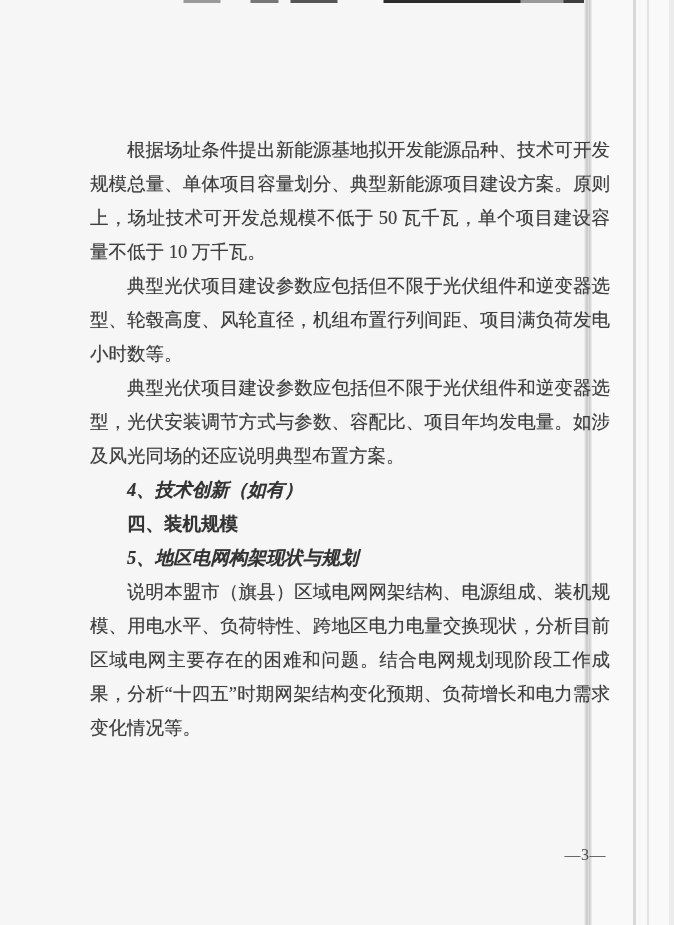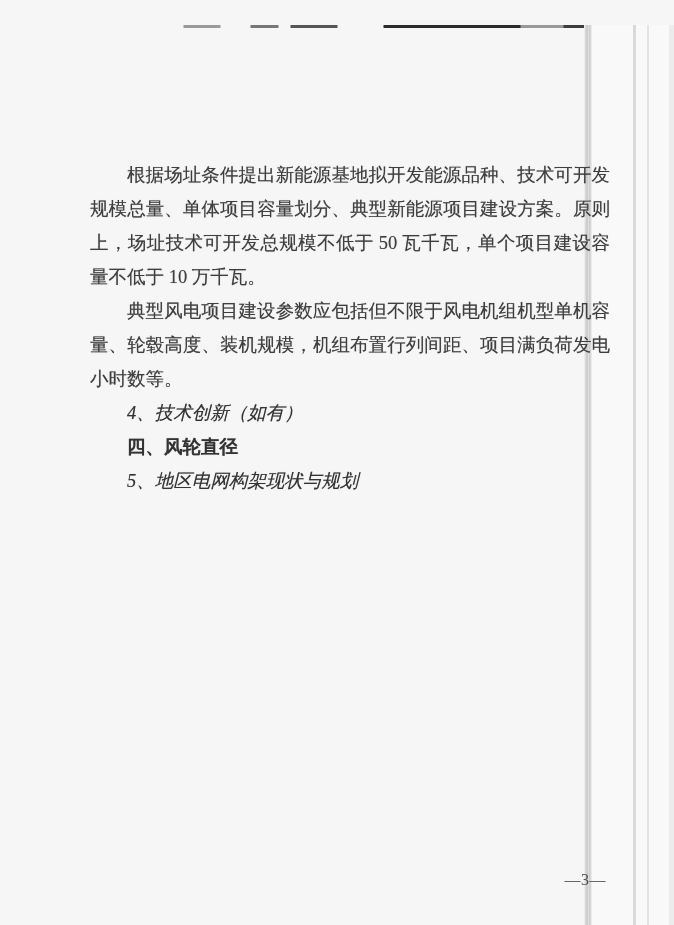--- a/index.html
+++ b/index.html
@@ -8,21 +8,21 @@
     --heading-ink:#333333;
     --page-num-ink:#4f4f4f;
   }
   html,body{margin:0;padding:0;}
   body{
     width:674px;height:925px;
     background:var(--page-bg);
     overflow:hidden;position:relative;
     font-family:"Liberation Serif","DejaVu Serif",serif;
   }
-  .page{position:absolute;inset:0;margin-top:25px;}
+  .page{position:absolute;inset:0;}
 
   
   .scan-top-strip{
     position:absolute;top:0;left:0;width:674px;height:3px;
     background:linear-gradient(90deg,
       rgba(0,0,0,0) 0px,   rgba(0,0,0,0) 183px,
       #9a9a9a 184px,       #9a9a9a 220px,
       rgba(0,0,0,0) 221px, rgba(0,0,0,0) 250px,
       #777777 251px,       #777777 278px,
       rgba(0,0,0,0) 279px, rgba(0,0,0,0) 290px,
@@ -58,21 +58,21 @@
     text-shadow:0 0 .7px rgba(63,63,63,.55);
   }
   .text-column p,.text-column h2,.text-column h3{
     margin:0;padding:0;font-size:inherit;line-height:inherit;
   }
   .para{
     text-align:justify;text-indent:2em;
     font-family:"Liberation Serif","DejaVu Serif",serif;
   }
   .heading-sub{
-    font-weight:400;font-style:italic;text-indent:2em;
+    font-weight:700;font-style:italic;text-indent:2em;
     color:var(--heading-ink);
     font-family:"Liberation Serif","DejaVu Serif",serif;
   }
   .heading-main{
     font-weight:700;text-indent:2em;
     color:var(--heading-ink);
     font-family:"Liberation Sans","DejaVu Sans",sans-serif;
   }
   .page-number{
     position:absolute;left:90px;top:845px;width:516px;
@@ -90,21 +90,23 @@
   <div class="scan-top-corner"></div>
 
   <div class="edge-region"></div>
   <div class="edge-band"></div>
   <div class="edge-line-1"></div>
   <div class="edge-line-2"></div>
   <div class="edge-right"></div>
 
   <main class="text-column">
     <p class="para">根据场址条件提出新能源基地拟开发能源品种、技术可开发规模总量、单体项目容量划分、典型新能源项目建设方案。原则上，场址技术可开发总规模不低于 50 瓦千瓦，单个项目建设容量不低于 10 万千瓦。</p>
-    <p class="para">典型风电项目建设参数应包括但不限于风电机组机型单机容量、轮毂高度、装机规模，机组布置行列间距、项目满负荷发电小时数等。</p>
+    <p class="para">典型光伏项目建设参数应包括但不限于光伏组件和逆变器选型、轮毂高度、风轮直径，机组布置行列间距、项目满负荷发电小时数等。</p>
+    <p class="para">典型光伏项目建设参数应包括但不限于光伏组件和逆变器选型，光伏安装调节方式与参数、容配比、项目年均发电量。如涉及风光同场的还应说明典型布置方案。</p>
     <h3 class="heading-sub">4、技术创新（如有）</h3>
-    <h2 class="heading-main">四、风轮直径</h2>
+    <h2 class="heading-main">四、装机规模</h2>
     <h3 class="heading-sub">5、地区电网构架现状与规划</h3>
+    <p class="para">说明本盟市（旗县）区域电网网架结构、电源组成、装机规模、用电水平、负荷特性、跨地区电力电量交换现状，分析目前区域电网主要存在的困难和问题。结合电网规划现阶段工作成果，分析“十四五”时期网架结构变化预期、负荷增长和电力需求变化情况等。</p>
   </main>
 
   <div class="page-number">—3—</div>
 
 </div>
 
 </body></html>

